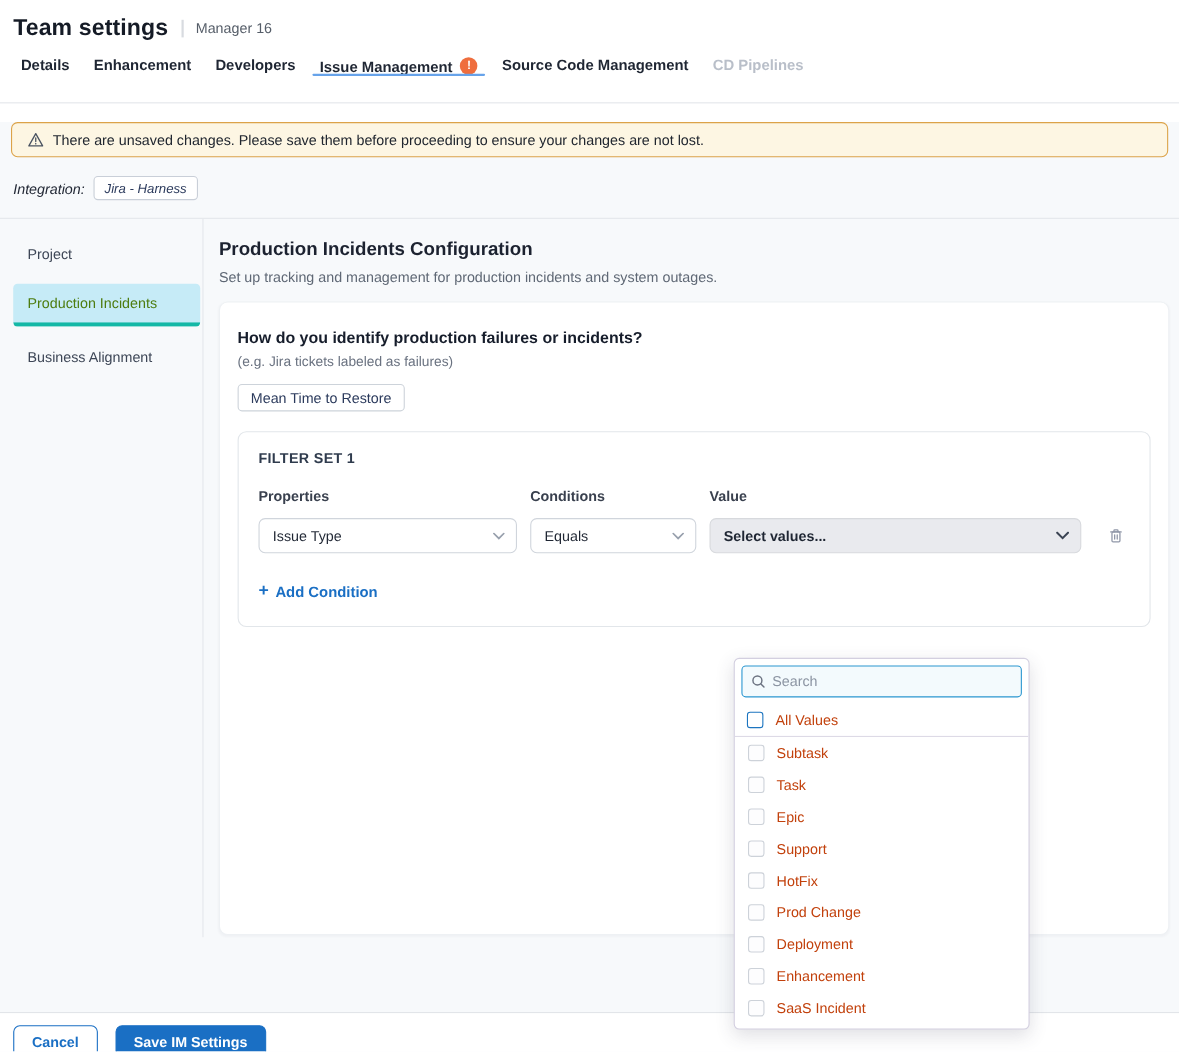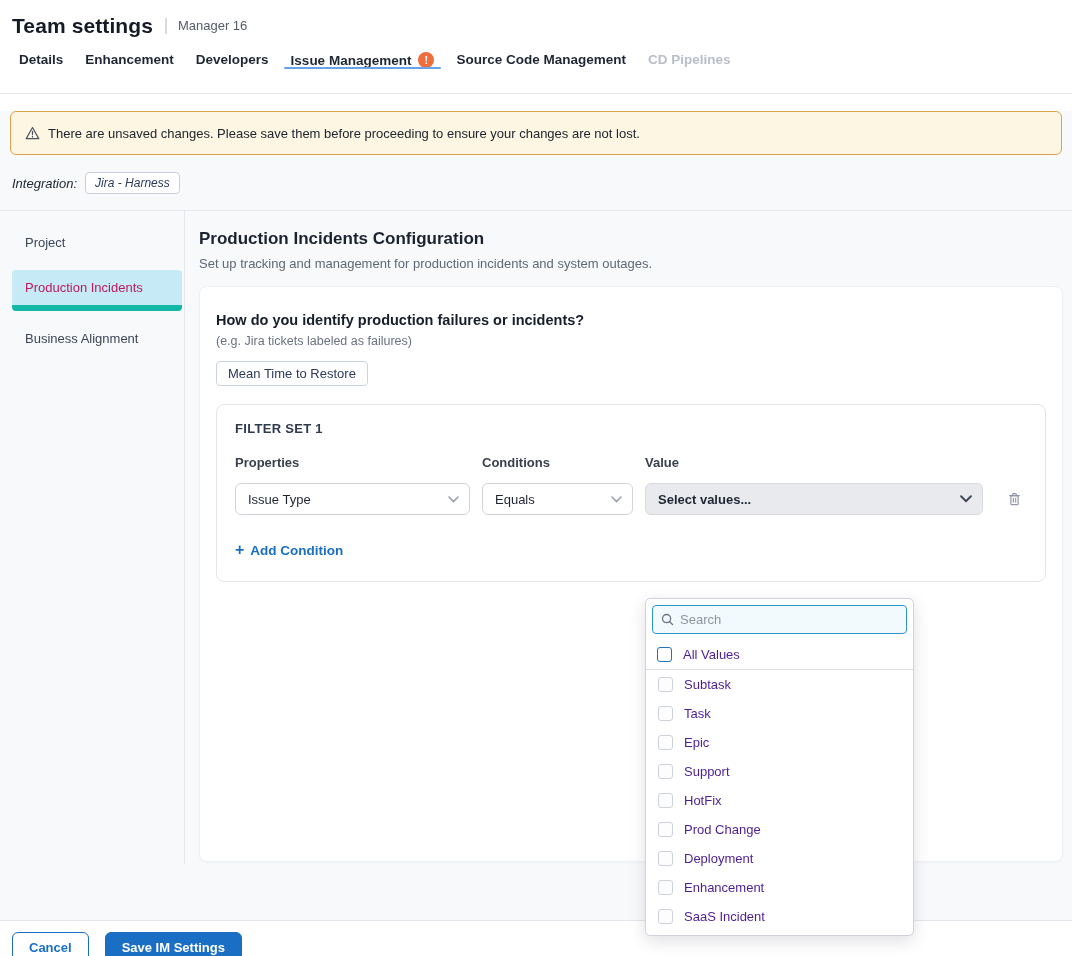--- a/index.html
+++ b/index.html
@@ -16,35 +16,35 @@
   .tabbar { height:42px; background:#fff; border-bottom:1px solid #e3e6ea; display:flex; align-items:flex-start; padding:0 8px; }
   .tab { position:relative; display:flex; align-items:center; gap:7px; padding:0 11px; font-size:13.5px; font-weight:600; color:#1f2633; cursor:pointer; }
   .tab.disabled { color:#b9bfc9; }
   .tab.active::after { content:""; position:absolute; left:4px; right:4px; bottom:-1px; height:2px; background:#67a3ea; border-radius:2px; }
   .tab-badge { width:16px; height:16px; border-radius:50%; background:#ef6e3e; color:#fff; font-size:11px; font-weight:700; display:flex; align-items:center; justify-content:center; line-height:1; }
 
   
   .content { height:809px; background:#f7f9fb; position:relative; }
 
   
-  .banner { margin:17px 10px 0 10px; height:44px; background:#fdf6e3; border:1px solid #dca349; border-radius:6px; display:flex; align-items:center; gap:8px; padding:0 14px; }
+  .banner { margin:17px 10px 0 10px; height:32px; background:#fdf6e3; border:1px solid #dca349; border-radius:6px; display:flex; align-items:center; gap:8px; padding:0 14px; }
   .banner-text { font-size:13px; color:#20262f; }
 
   
   .integration-row { margin:15px 0 0 12px; height:26px; display:flex; align-items:center; gap:8px;font-style:italic; }
   .integration-label { font-size:13px; color:#222835; }
   .integration-chip { font-size:12px; color:#2b3a5c; background:#fff; border:1px solid #c9cfd8; border-radius:4px; padding:3px 9px; line-height:1.2; cursor:pointer; }
 
   .divider-h { margin-top:14px; border-top:1px solid #e4e7eb; }
 
   
   .body-row { display:flex; height:653px;justify-content:center; }
   .sidebar { width:185px; border-right:1px solid #e4e7eb; padding-top:14px; }
   .side-item { margin:0 2px 10px 12px; padding:10px 13px; font-size:13px; color:#3d4656; border-radius:4px; cursor:pointer; }
-  .side-item.selected { background:#c6ebf7; border-bottom:6px solid #14b8a6; color:#be185d; }
+  .side-item.selected { background:#c6ebf7; border-bottom:4px solid #14b8a6; color:#4d7c0f; }
 
   .main { flex:1; padding:18px 8px 0 14px; }
   .main-title { font-size:17px; font-weight:700; color:#1c2230; }
   .main-subtitle { font-size:13px; color:#5f6875; margin-top:7px; }
 
   .card { margin-top:15px; width:864px; height:576px; background:#fff; border:1px solid #eef1f4; border-radius:8px; box-shadow:0 1px 2px rgba(30,40,60,.03); padding:25px 16px 0 16px; }
   .question { font-size:14.5px; font-weight:700; color:#161d2b; }
   .question-hint { font-size:12.5px; color:#6a7280; margin-top:6px; }
   .metric-chip { display:inline-block; margin-top:13px; font-size:13px; font-weight:500; color:#2b3a5c; border:1px solid #cdd3da; border-radius:4px; padding:4px 11px; background:#fff; }
 
@@ -59,29 +59,29 @@
   .row-selects { display:flex; align-items:center; margin-top:13px; }
   .select { height:32px; background:#fff; border:1px solid #d0d5dc; border-radius:6px; display:flex; align-items:center; justify-content:space-between; padding:0 10px 0 12px; font-size:13px; color:#1f2633; cursor:pointer; }
   .select.prop { width:235px; margin-right:12px; }
   .select.cond { width:151px; margin-right:12px; }
   .select.value-trigger { width:338px; background:#e9eaee; border-color:#d7d9dd; font-weight:700; }
   .trash-btn { margin-left:20px; width:22px; height:22px; display:flex; align-items:center; justify-content:center; cursor:pointer; }
   .add-condition { margin-top:27px; display:inline-flex; align-items:center; gap:6px; color:#1a6fc4; font-size:13.5px; font-weight:700; cursor:pointer; }
   .add-plus { font-size:16px; font-weight:700; line-height:1; }
 
   
-  .dropdown { position:absolute; left:645px; top:487px; width:269px; height:338px; background:#fff; border:1px solid #d3cfe0; border-radius:5px; box-shadow:0 5px 16px rgba(60,60,90,.16); overflow:hidden; z-index:30; }
+  .dropdown { position:absolute; left:667px; top:487px; width:269px; height:338px; background:#fff; border:1px solid #d3cfe0; border-radius:5px; box-shadow:0 5px 16px rgba(60,60,90,.16); overflow:hidden; z-index:30; }
   .search-wrap { margin:6px 6px 5px 6px; height:29px; border:1.5px solid #2a96d0; border-radius:4px; background:#f3fafd; display:flex; align-items:center; padding:0 8px; gap:6px; }
   .search-wrap input { flex:1; border:none; outline:none; background:transparent; font-size:13px; color:#1f2633; font-family:"Liberation Sans", sans-serif; }
   .search-wrap input::placeholder { color:#8c95a3; }
   .all-values { display:flex; align-items:center; gap:11px; padding:0 0 0 11px; height:31px; border-bottom:1px solid #dddae6; cursor:pointer; }
   .cb-blue { width:15px; height:15px; border:1.6px solid #1c75c0; border-radius:3px; background:#fff; flex:0 0 auto; }
   .cb-gray { width:15px; height:15px; border:1px solid #cdd2d9; border-radius:3px; background:#fdfdfe; flex:0 0 auto; }
   .opt { display:flex; align-items:center; gap:11px; padding-left:12px; height:29px; cursor:pointer; }
-  .opt-label, .all-values-label { font-size:13px; color:#4c1d95; }
+  .opt-label, .all-values-label { font-size:13px; color:#c2410c; }
 
   
   .footer { height:53px; background:#fff; border-top:1px solid #e2e5e9; display:flex; align-items:center; gap:16px; padding:0 12px; }
   .btn { font-size:13px; font-weight:700; border-radius:6px; padding:7px 16px; cursor:pointer; font-family:"Liberation Sans", sans-serif; }
   .btn.secondary { background:#fff; color:#1a6fc4; border:1.5px solid #1a6fc4; }
   .btn.primary { background:#1a6fc4; color:#fff; border:1.5px solid #1a6fc4; }
 
   .icon { display:inline-flex; align-items:center; }
 </style>
 </head>

